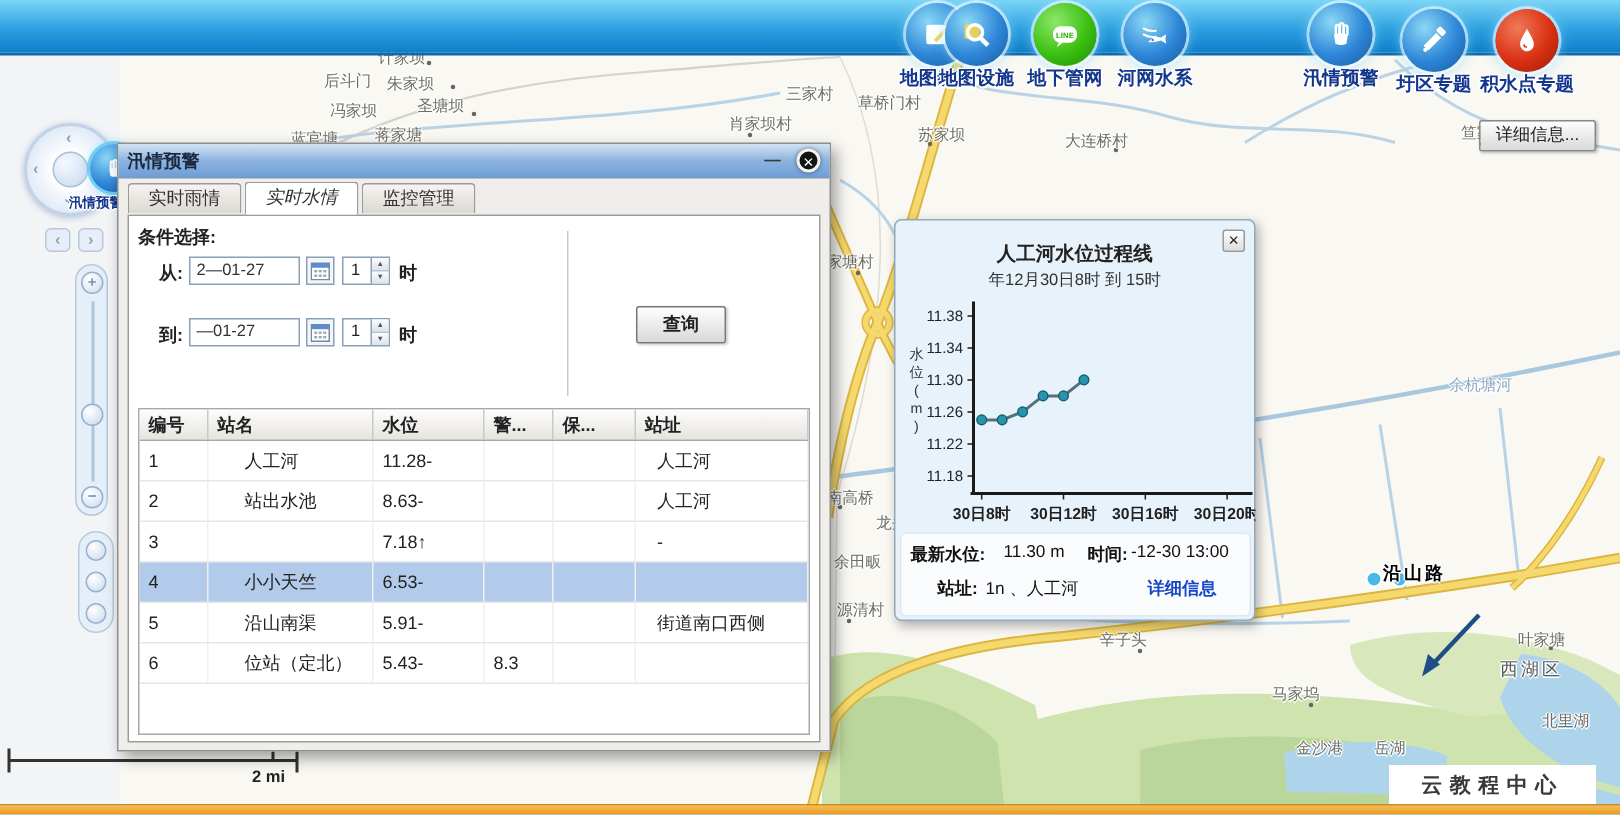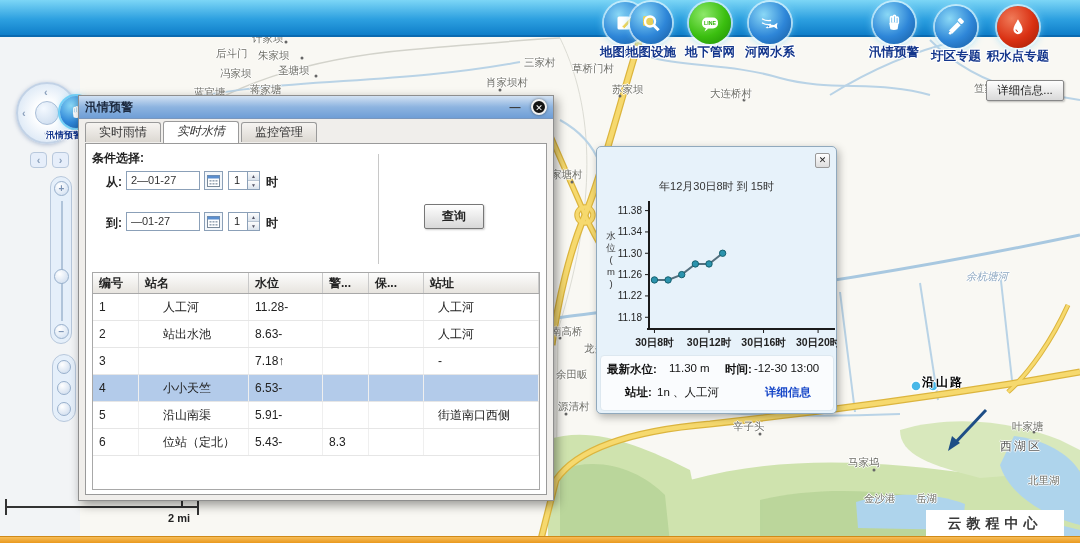--- a/index.html
+++ b/index.html
@@ -4,21 +4,21 @@
 <style>
   html,body{margin:0;padding:0;background:#888;}
   #app{position:relative;width:1080px;height:543px;overflow:hidden;background:#f9f8f3;
        font-family:"Liberation Sans","DejaVu Sans",sans-serif;}
   #app *{box-sizing:border-box;}
 
   
   .map-svg{position:absolute;left:0;top:0;z-index:0;}
   .maplabel{position:absolute;z-index:1;font-size:10.5px;color:#6e6e66;white-space:nowrap;
             text-shadow:1px 0 #fff,-1px 0 #fff,0 1px #fff,0 -1px #fff;}
-  .maplabel.river{color:#8ba6c0;font-style:italic;margin-top:20px;}
+  .maplabel.river{color:#8ba6c0;}
   .maplabel.road{color:#000000;font-weight:bold;font-size:12px;letter-spacing:2px;}
   .maplabel.district{color:#5a5a5a;font-size:12px;letter-spacing:2px;text-align:right;}
 
   
   .topband{position:absolute;left:0;top:0;width:1080px;height:37px;z-index:4;
            background:linear-gradient(#7cd6f6 0%,#2da0e0 55%,#0f7ec9 100%);
            border-bottom:2px solid #0b6ab0;}
   .icon-item{position:absolute;z-index:4;width:64px;text-align:center;}
   .icon-circle{width:42px;height:42px;border-radius:50%;margin:0 auto;display:flex;align-items:center;justify-content:center;
      background:radial-gradient(circle at 35% 30%,#8ad8f6,#2e86d8 55%,#155a9e);
@@ -477,20 +477,21 @@
             <div class="c3">8.3</div>
             <div class="c4"></div>
             <div class="c5"></div>
         </div>
       </div>
     </div>
   </div>
 
   <div class="popup">
     <div class="popup-close">✕</div>
+    <div class="popup-title">人工河水位过程线</div>
     <div class="popup-subtitle">年12月30日8时 到 15时</div>
     <svg id="chart-svg" width="240" height="160">
         <line x1="52" y1="6" x2="52" y2="134" stroke="#1a1a1a" stroke-width="2"></line>
         <line x1="50" y1="134" x2="238" y2="134" stroke="#1a1a1a" stroke-width="2"></line>
         <line x1="48" y1="122.26666666666655" x2="52" y2="122.26666666666655" stroke="#1a1a1a"></line>
         <text x="45" y="125.76666666666655" text-anchor="end" font-size="10" fill="#222">11.18</text>
         <line x1="48" y1="100.93333333333274" x2="52" y2="100.93333333333274" stroke="#1a1a1a"></line>
         <text x="45" y="104.43333333333274" text-anchor="end" font-size="10" fill="#222">11.22</text>
         <line x1="48" y1="79.59999999999988" x2="52" y2="79.59999999999988" stroke="#1a1a1a"></line>
         <text x="45" y="83.09999999999988" text-anchor="end" font-size="10" fill="#222">11.26</text>

